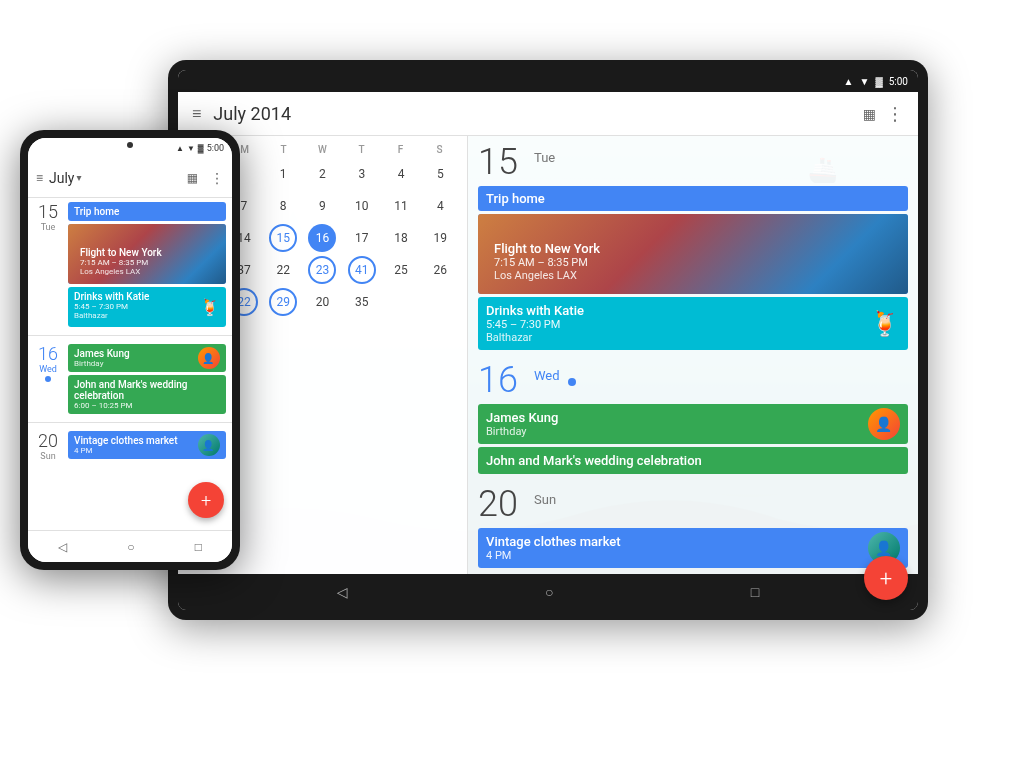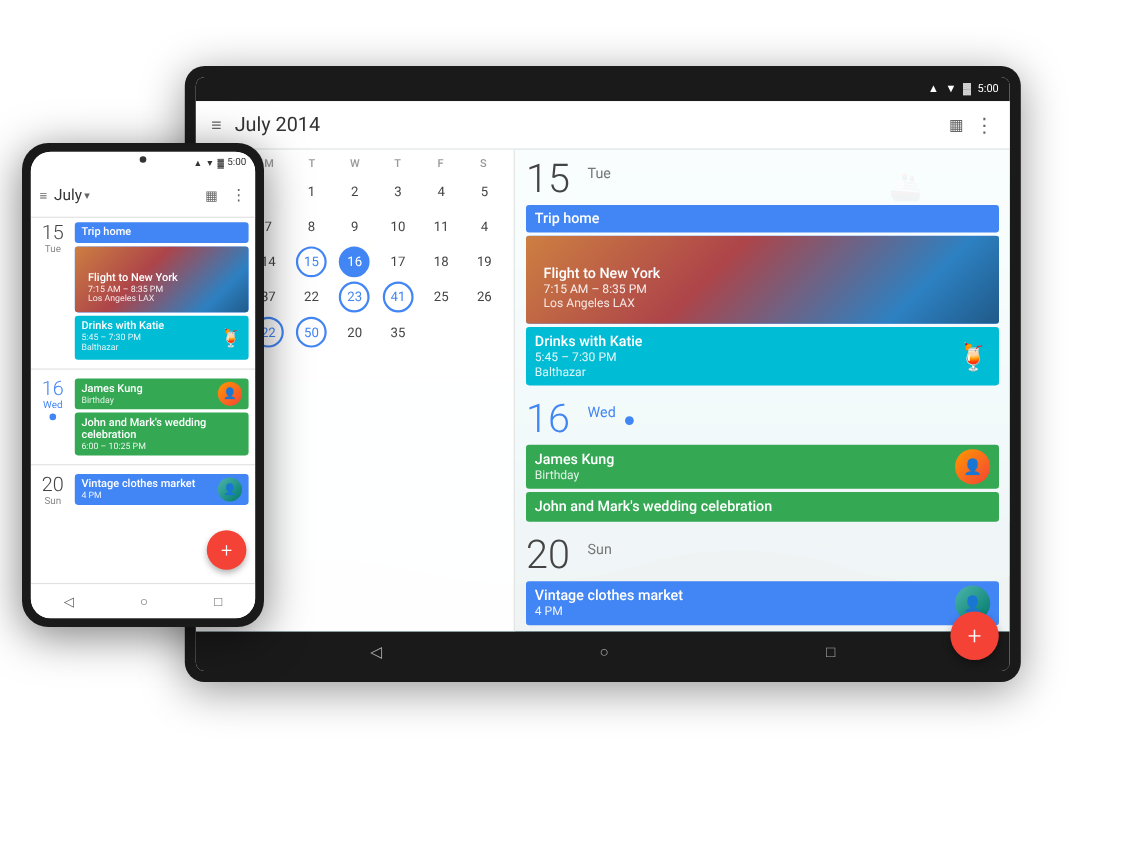--- a/index.html
+++ b/index.html
@@ -709,21 +709,21 @@
                 <div class="cal-day">26</div>
               </div>
 
             <div class="cal-day-wrapper">
                 <div class="cal-day">27</div>
               </div>
             <div class="cal-day-wrapper">
                 <div class="cal-day selected-day">22</div>
               </div>
             <div class="cal-day-wrapper">
-                <div class="cal-day selected-day">50</div>
+                <div class="cal-day selected-day">29</div>
               </div>
             <div class="cal-day-wrapper">
                 <div class="cal-day">20</div>
               </div>
             <div class="cal-day-wrapper">
                 <div class="cal-day">35</div>
               </div>
             <div class="cal-day-wrapper">
                 <div class="cal-day empty"></div>
               </div>

